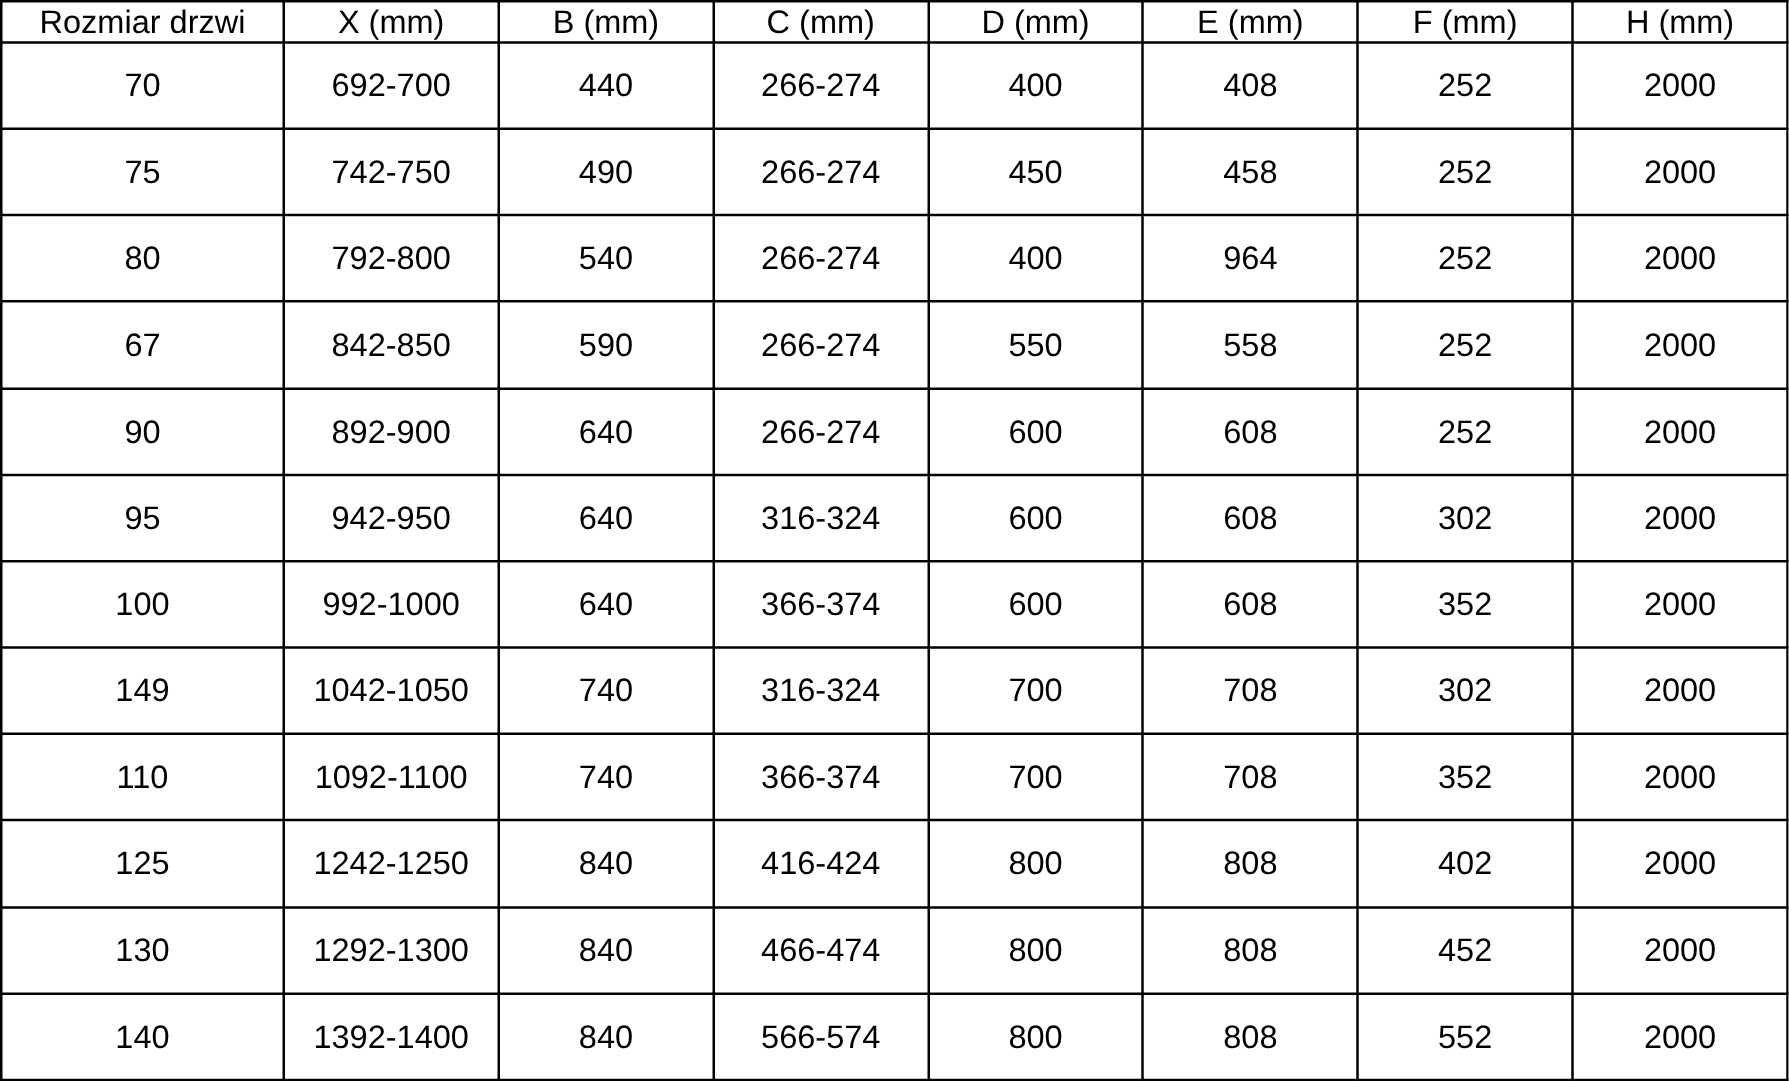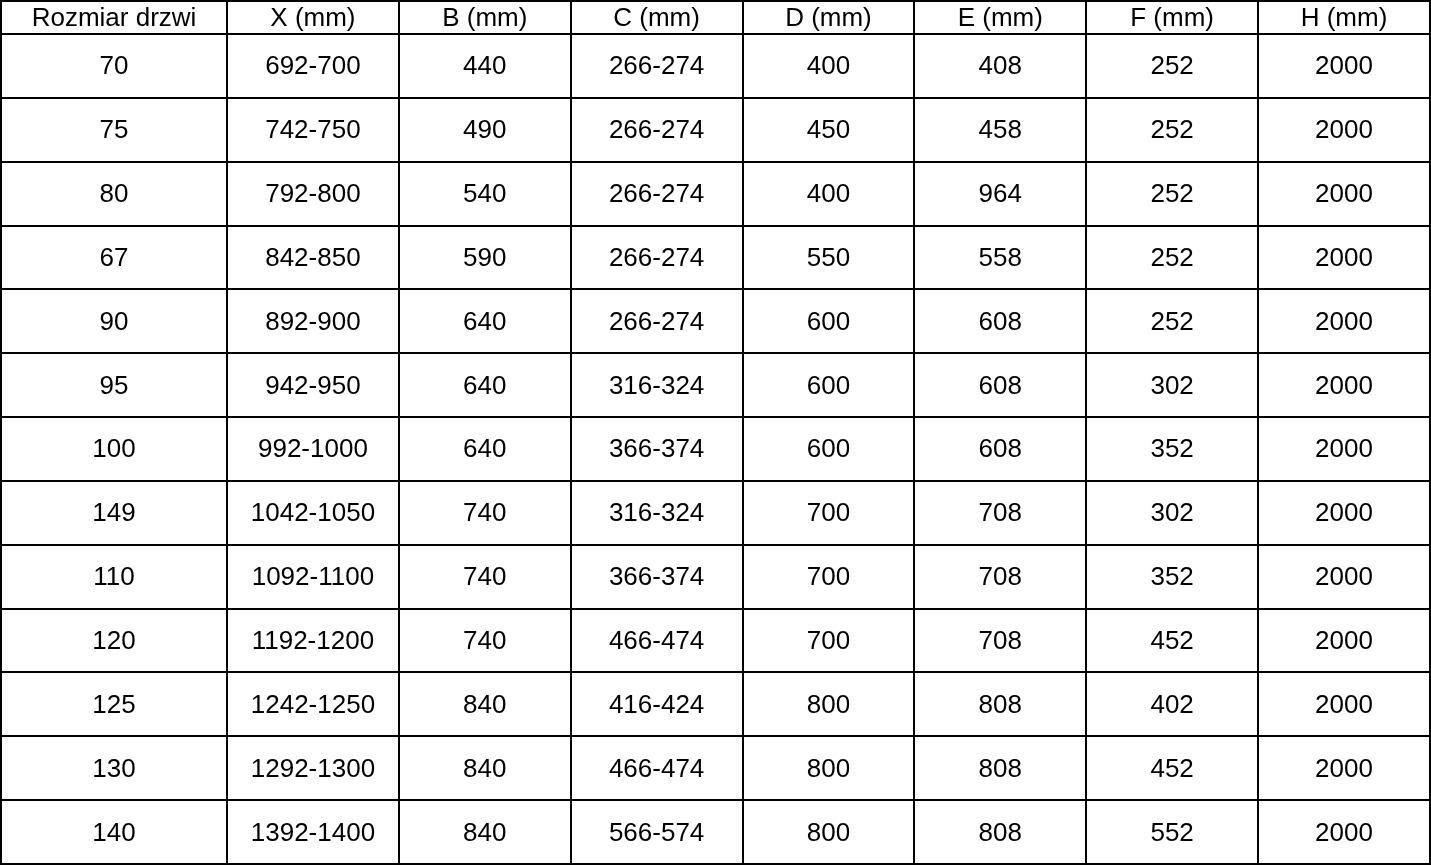--- a/index.html
+++ b/index.html
@@ -152,30 +152,20 @@
           <td>110</td>
           <td>1092-1100</td>
           <td>740</td>
           <td>366-374</td>
           <td>700</td>
           <td>708</td>
           <td>352</td>
           <td>2000</td>
         </tr>
         <tr>
-          <td>120</td>
-          <td>1192-1200</td>
-          <td>740</td>
-          <td>466-474</td>
-          <td>700</td>
-          <td>708</td>
-          <td>452</td>
-          <td>2000</td>
-        </tr>
-        <tr>
           <td>125</td>
           <td>1242-1250</td>
           <td>840</td>
           <td>416-424</td>
           <td>800</td>
           <td>808</td>
           <td>402</td>
           <td>2000</td>
         </tr>
         <tr>

